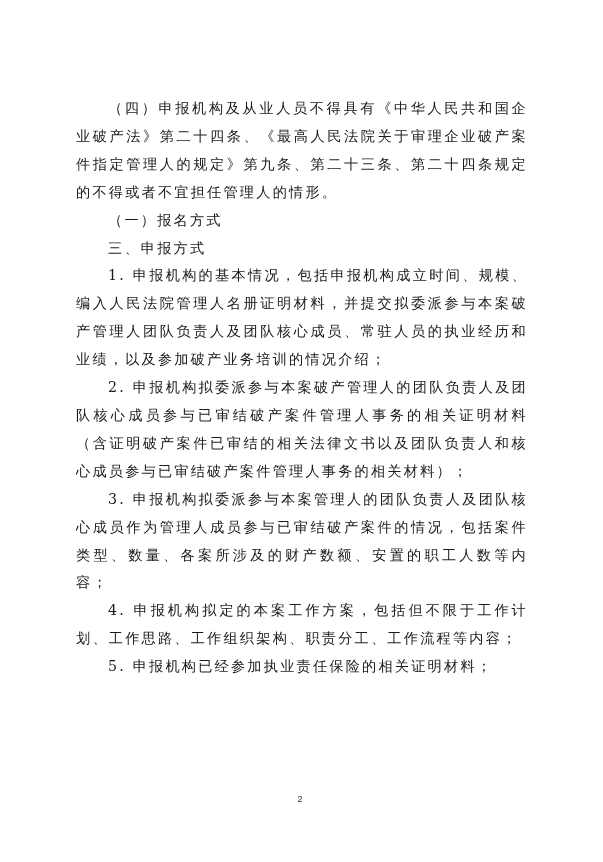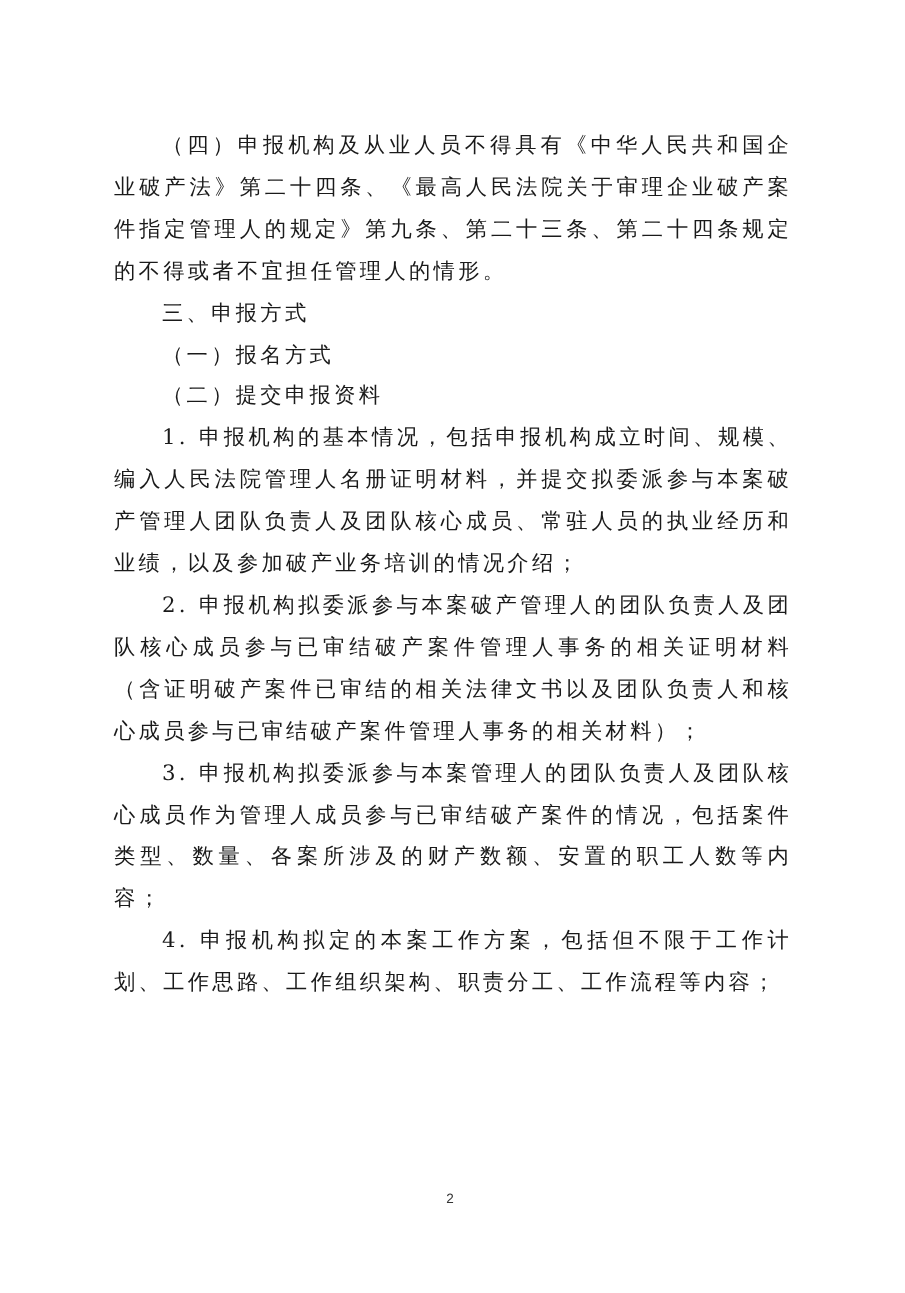--- a/index.html
+++ b/index.html
@@ -1,40 +1,40 @@
 <!DOCTYPE html>
 <html><head>
 <meta charset="utf-8">
 <style>
   html, body { margin: 0; padding: 0; background: #ffffff; }
   body { width: 603px; height: 862px; position: relative; overflow: hidden; }
   .page {
     position: absolute; left: 0; top: 0; width: 603px; height: 862px; background: #ffffff;
   }
   .body-text {
-    position: absolute; left: 76px; top: 84px; width: 452px;
+    position: absolute; left: 76px; top: 95px; width: 452px;
     font-family: "DejaVu Serif", "Liberation Serif", serif;
     font-size: 14.2px; line-height: 27.9px; color: #1a1a1a;
     letter-spacing: 2.2px;
     text-align: justify; text-justify: inter-character;
   }
   .para { margin: 0; text-indent: 32px; }
   .page-number {
     position: absolute; left: 290px; top: 794px; width: 20px; text-align: center;
     font-family: "Liberation Sans", sans-serif; font-size: 9px; color: #333;
   }
 </style>
 </head>
 <body>
 
 <div class="page">
   <div class="body-text">
     <p class="para">（四）申报机构及从业人员不得具有《中华人民共和国企业破产法》第二十四条、《最高人民法院关于审理企业破产案件指定管理人的规定》第九条、第二十三条、第二十四条规定的不得或者不宜担任管理人的情形。</p>
+    <p class="para">（一）报名方式</p>
     <p class="para">三、申报方式</p>
-    <p class="para">（一）报名方式</p>
-    <p class="para">（二）提交申报资料</p>
     <p class="para">1. 申报机构的基本情况，包括申报机构成立时间、规模、编入人民法院管理人名册证明材料，并提交拟委派参与本案破产管理人团队负责人及团队核心成员、常驻人员的执业经历和业绩，以及参加破产业务培训的情况介绍；</p>
     <p class="para">2. 申报机构拟委派参与本案破产管理人的团队负责人及团队核心成员参与已审结破产案件管理人事务的相关证明材料（含证明破产案件已审结的相关法律文书以及团队负责人和核心成员参与已审结破产案件管理人事务的相关材料）；</p>
     <p class="para">3. 申报机构拟委派参与本案管理人的团队负责人及团队核心成员作为管理人成员参与已审结破产案件的情况，包括案件类型、数量、各案所涉及的财产数额、安置的职工人数等内容；</p>
     <p class="para">4. 申报机构拟定的本案工作方案，包括但不限于工作计划、工作思路、工作组织架构、职责分工、工作流程等内容；</p>
+    <p class="para">5. 申报机构已经参加执业责任保险的相关证明材料；</p>
   </div>
   <div class="page-number">2</div>
 </div>
 
 </body></html>

